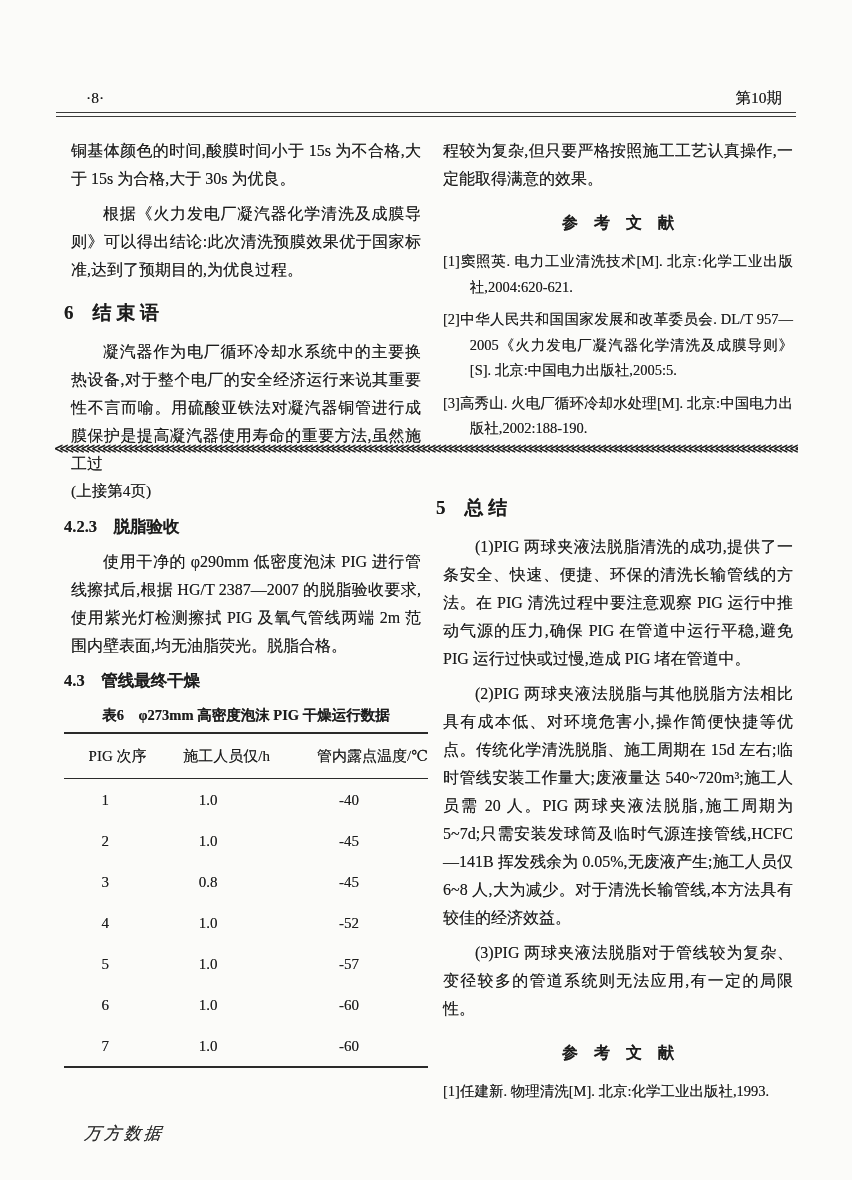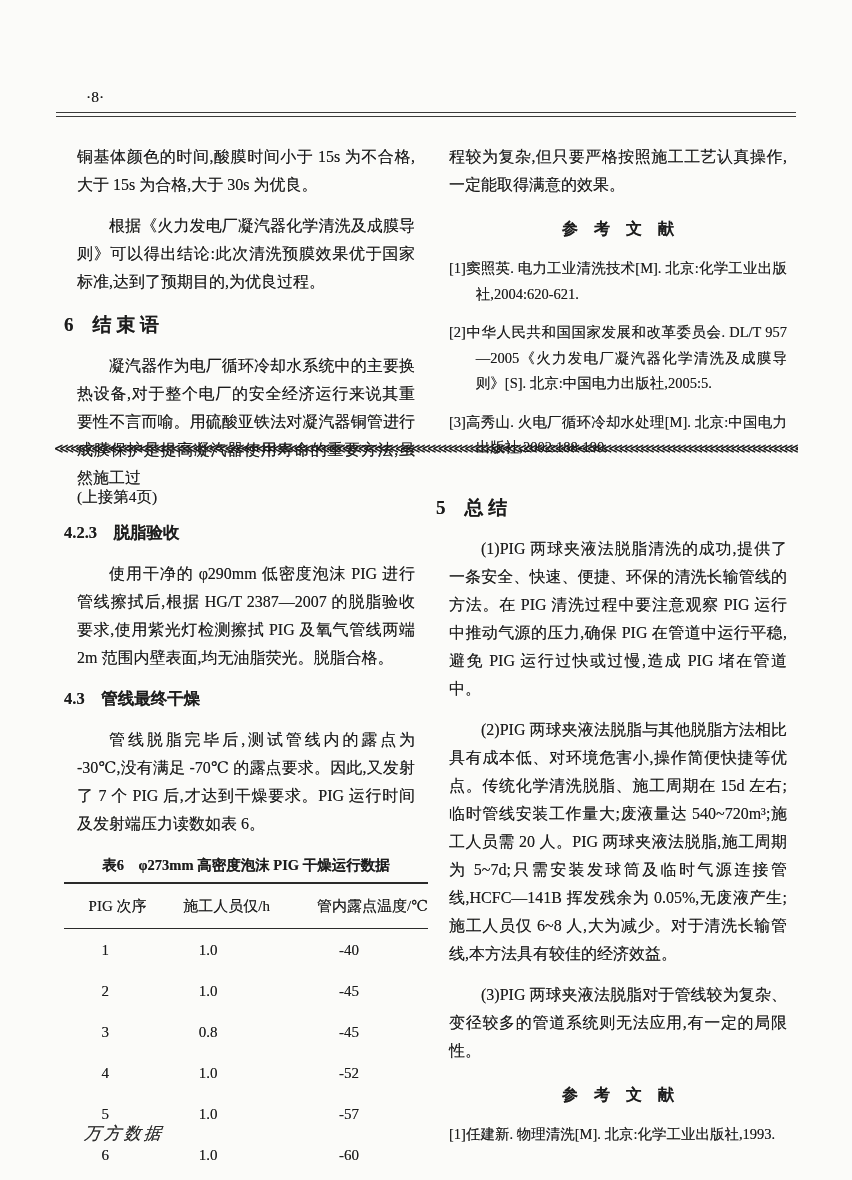--- a/index.html
+++ b/index.html
@@ -21,21 +21,21 @@
   .header-rule {
     position:absolute; left:56px; top:112px; width:740px; height:3px;
     border-top:1.6px solid #3b3b3b; border-bottom:1px solid #3b3b3b;
   }
   
   .col { position:absolute; font-size:16px; line-height:28px; }
   .col-tl { left:64px;  top:130px; width:364px; }
   .col-tr { left:436px; top:130px; width:364px; }
   .col-bl { left:64px;  top:470px; width:364px; }
   .col-br { left:436px; top:494px; width:364px; }
-  p { margin:13px; text-align:justify; }
+  p { margin:7px; text-align:justify; }
   .indent { text-indent:2em; }
   .h-big {
     font-size:19px; font-weight:bold; margin:15px 0 11px 0;
   }
   .h-sub { font-size:16.5px; font-weight:bold; margin:7px 0 6px 0; }
   .ref-heading {
     text-align:center; font-weight:bold; font-size:16px;
     margin:16px 0 12px 0;
   }
   .ref {
@@ -68,20 +68,21 @@
     transform:skewX(-6deg); color:#2b2b2b;
   }
 </style>
 </head>
 <body>
 
 <div class="page">
 
   <div class="header">
     <span class="h-left">·8·</span>
+    <span class="h-right">第10期</span>
   </div>
   <div class="header-rule"></div>
 
   <div class="col col-tl">
     <p>铜基体颜色的时间,酸膜时间小于 15s 为不合格,大于 15s 为合格,大于 30s 为优良。</p>
     <p class="indent">根据《火力发电厂凝汽器化学清洗及成膜导则》可以得出结论:此次清洗预膜效果优于国家标准,达到了预期目的,为优良过程。</p>
     <div class="h-big">6　结 束 语</div>
     <p class="indent">凝汽器作为电厂循环冷却水系统中的主要换热设备,对于整个电厂的安全经济运行来说其重要性不言而喻。用硫酸亚铁法对凝汽器铜管进行成膜保护是提高凝汽器使用寿命的重要方法,虽然施工过</p>
   </div>
 
@@ -93,21 +94,20 @@
     <p class="ref">[3]高秀山. 火电厂循环冷却水处理[M]. 北京:中国电力出版社,2002:188-190.</p>
   </div>
 
   <div class="divider">≪≪≪≪≪≪≪≪≪≪≪≪≪≪≪≪≪≪≪≪≪≪≪≪≪≪≪≪≪≪≪≪≪≪≪≪≪≪≪≪≪≪≪≪≪≪≪≪≪≪≪≪≪≪≪≪≪≪≪≪≪≪≪≪≪≪≪≪≪≪≪≪≪≪≪≪≪≪≪≪≪≪≪≪</div>
 
   <div class="col col-bl">
     <p class="continued">(上接第4页)</p>
     <div class="h-sub">4.2.3　脱脂验收</div>
     <p class="indent">使用干净的 φ290mm 低密度泡沫 PIG 进行管线擦拭后,根据 HG/T 2387—2007 的脱脂验收要求,使用紫光灯检测擦拭 PIG 及氧气管线两端 2m 范围内壁表面,均无油脂荧光。脱脂合格。</p>
     <div class="h-sub">4.3　管线最终干燥</div>
-    <p class="indent">管线脱脂完毕后,测试管线内的露点为 -30℃,没有满足 -70℃ 的露点要求。因此,又发射了 7 个 PIG 后,才达到干燥要求。PIG 运行时间及发射端压力读数如表 6。</p>
 
     <div class="caption">表6　φ273mm 高密度泡沫 PIG 干燥运行数据</div>
     <table class="t6">
       <thead>
         <tr>
           <th>PIG 次序</th>
           <th>施工人员仅/h</th>
           <th>管内露点温度/℃</th>
         </tr>
       </thead>

